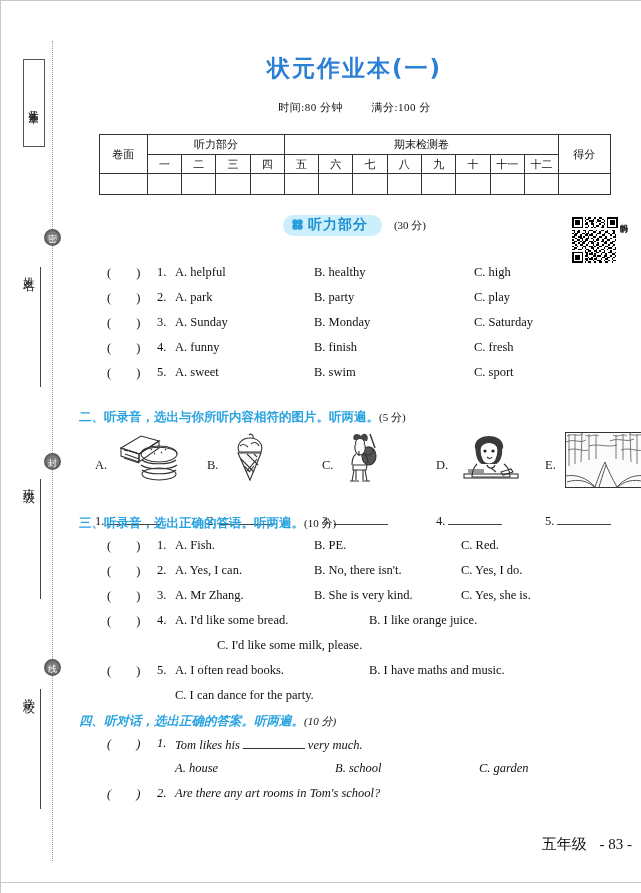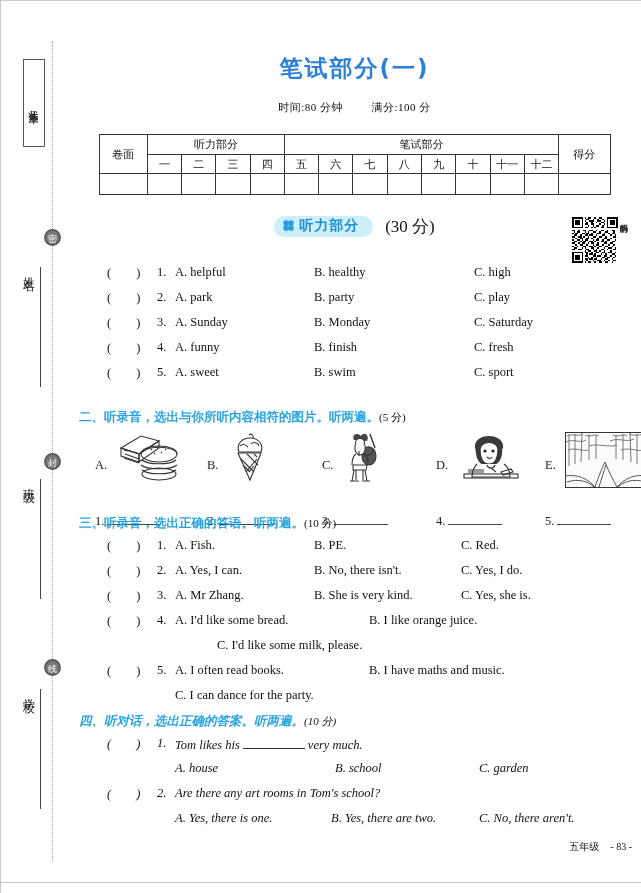--- a/index.html
+++ b/index.html
@@ -162,21 +162,21 @@
     font-family: "DejaVu Sans", sans-serif;
     vertical-align: middle;
   }
   .clover {
     display: inline-block;
     width: 13px; height: 13px;
     vertical-align: -2px;
     margin-right: 4px;
   }
   .banner-score {
-    font-size: 17px;
+    font-size: 11px;
     color: #111;
     margin-left: 8px;
     font-family: "Liberation Serif", serif;
     vertical-align: middle;
   }
 
   
   .qr-wrap {
     position: absolute;
     right: 6px;
@@ -244,21 +244,21 @@
     width: 62px;
     border-bottom: 1.1px solid #333;
     height: 12px;
     margin: 0 3px;
   }
 
   .footer {
     position: absolute;
     right: 10px;
     bottom: 40px;
-    font-size: 10px;
+    font-size: 15px;
     color: #111;
     font-family: "DejaVu Sans", sans-serif;
   }
   .footer .pg { font-family: "Liberation Serif", serif; }
   .bottom-rule {
     position: absolute;
     left: 0; bottom: 10px;
     width: 641px;
     border-top: 1px solid #c8c8c8;
   }
@@ -274,34 +274,34 @@
     <div class="seal-mark m1">密</div>
     <div class="seal-mark m2">封</div>
     <div class="seal-mark m3">线</div>
     <div class="field f1">姓名:</div>
     <div class="field f2">班级:</div>
     <div class="field f3">学校:</div>
   </div>
 
   <div class="body-col">
 
-    <div class="title">笔试部分(一)</div>
+    <div class="title">状元作业本(一)</div>
 
     <div class="subtitle">
       <span>时间:80 分钟</span>
       <span class="gap"></span>
       <span>满分:100 分</span>
     </div>
 
     <table class="score">
       <tbody>
           <tr class="r1">
         <td rowspan="2" style="width:47px;">卷面</td>
         <td colspan="4">听力部分</td>
-        <td colspan="8">笔试部分</td>
+        <td colspan="8">期末检测卷</td>
         <td rowspan="2" style="width:50px;">得分</td>
       </tr>
       <tr class="r2">
         <td class="cell-num">一</td>
         <td class="cell-num">二</td>
         <td class="cell-num">三</td>
         <td class="cell-num">四</td>
         <td class="cell-num">五</td>
         <td class="cell-num">六</td>
         <td class="cell-num">七</td>
@@ -765,25 +765,20 @@
       <div class="opt-row">
         <span class="op" style="left:96px;">A. house</span>
         <span class="op" style="left:256px;">B. school</span>
         <span class="op" style="left:400px;">C. garden</span>
       </div>
       <div class="opt-row">
         <span class="op" style="left:28px;">(　　)</span>
         <span class="op" style="left:78px;">2.</span>
         <span class="op" style="left:96px;">Are there any art rooms in Tom's school?</span>
       </div>
-      <div class="opt-row">
-        <span class="op" style="left:96px;">A. Yes, there is one.</span>
-        <span class="op" style="left:252px;">B. Yes, there are two.</span>
-        <span class="op" style="left:400px;">C. No, there aren't.</span>
-      </div>
     </div>
 
     <div class="footer">
       <span>五年级</span>
       <span class="pg" style="margin-left:8px;">- 83 -</span>
     </div>
   </div>
 
   <div class="bottom-rule"></div>
 </div>

